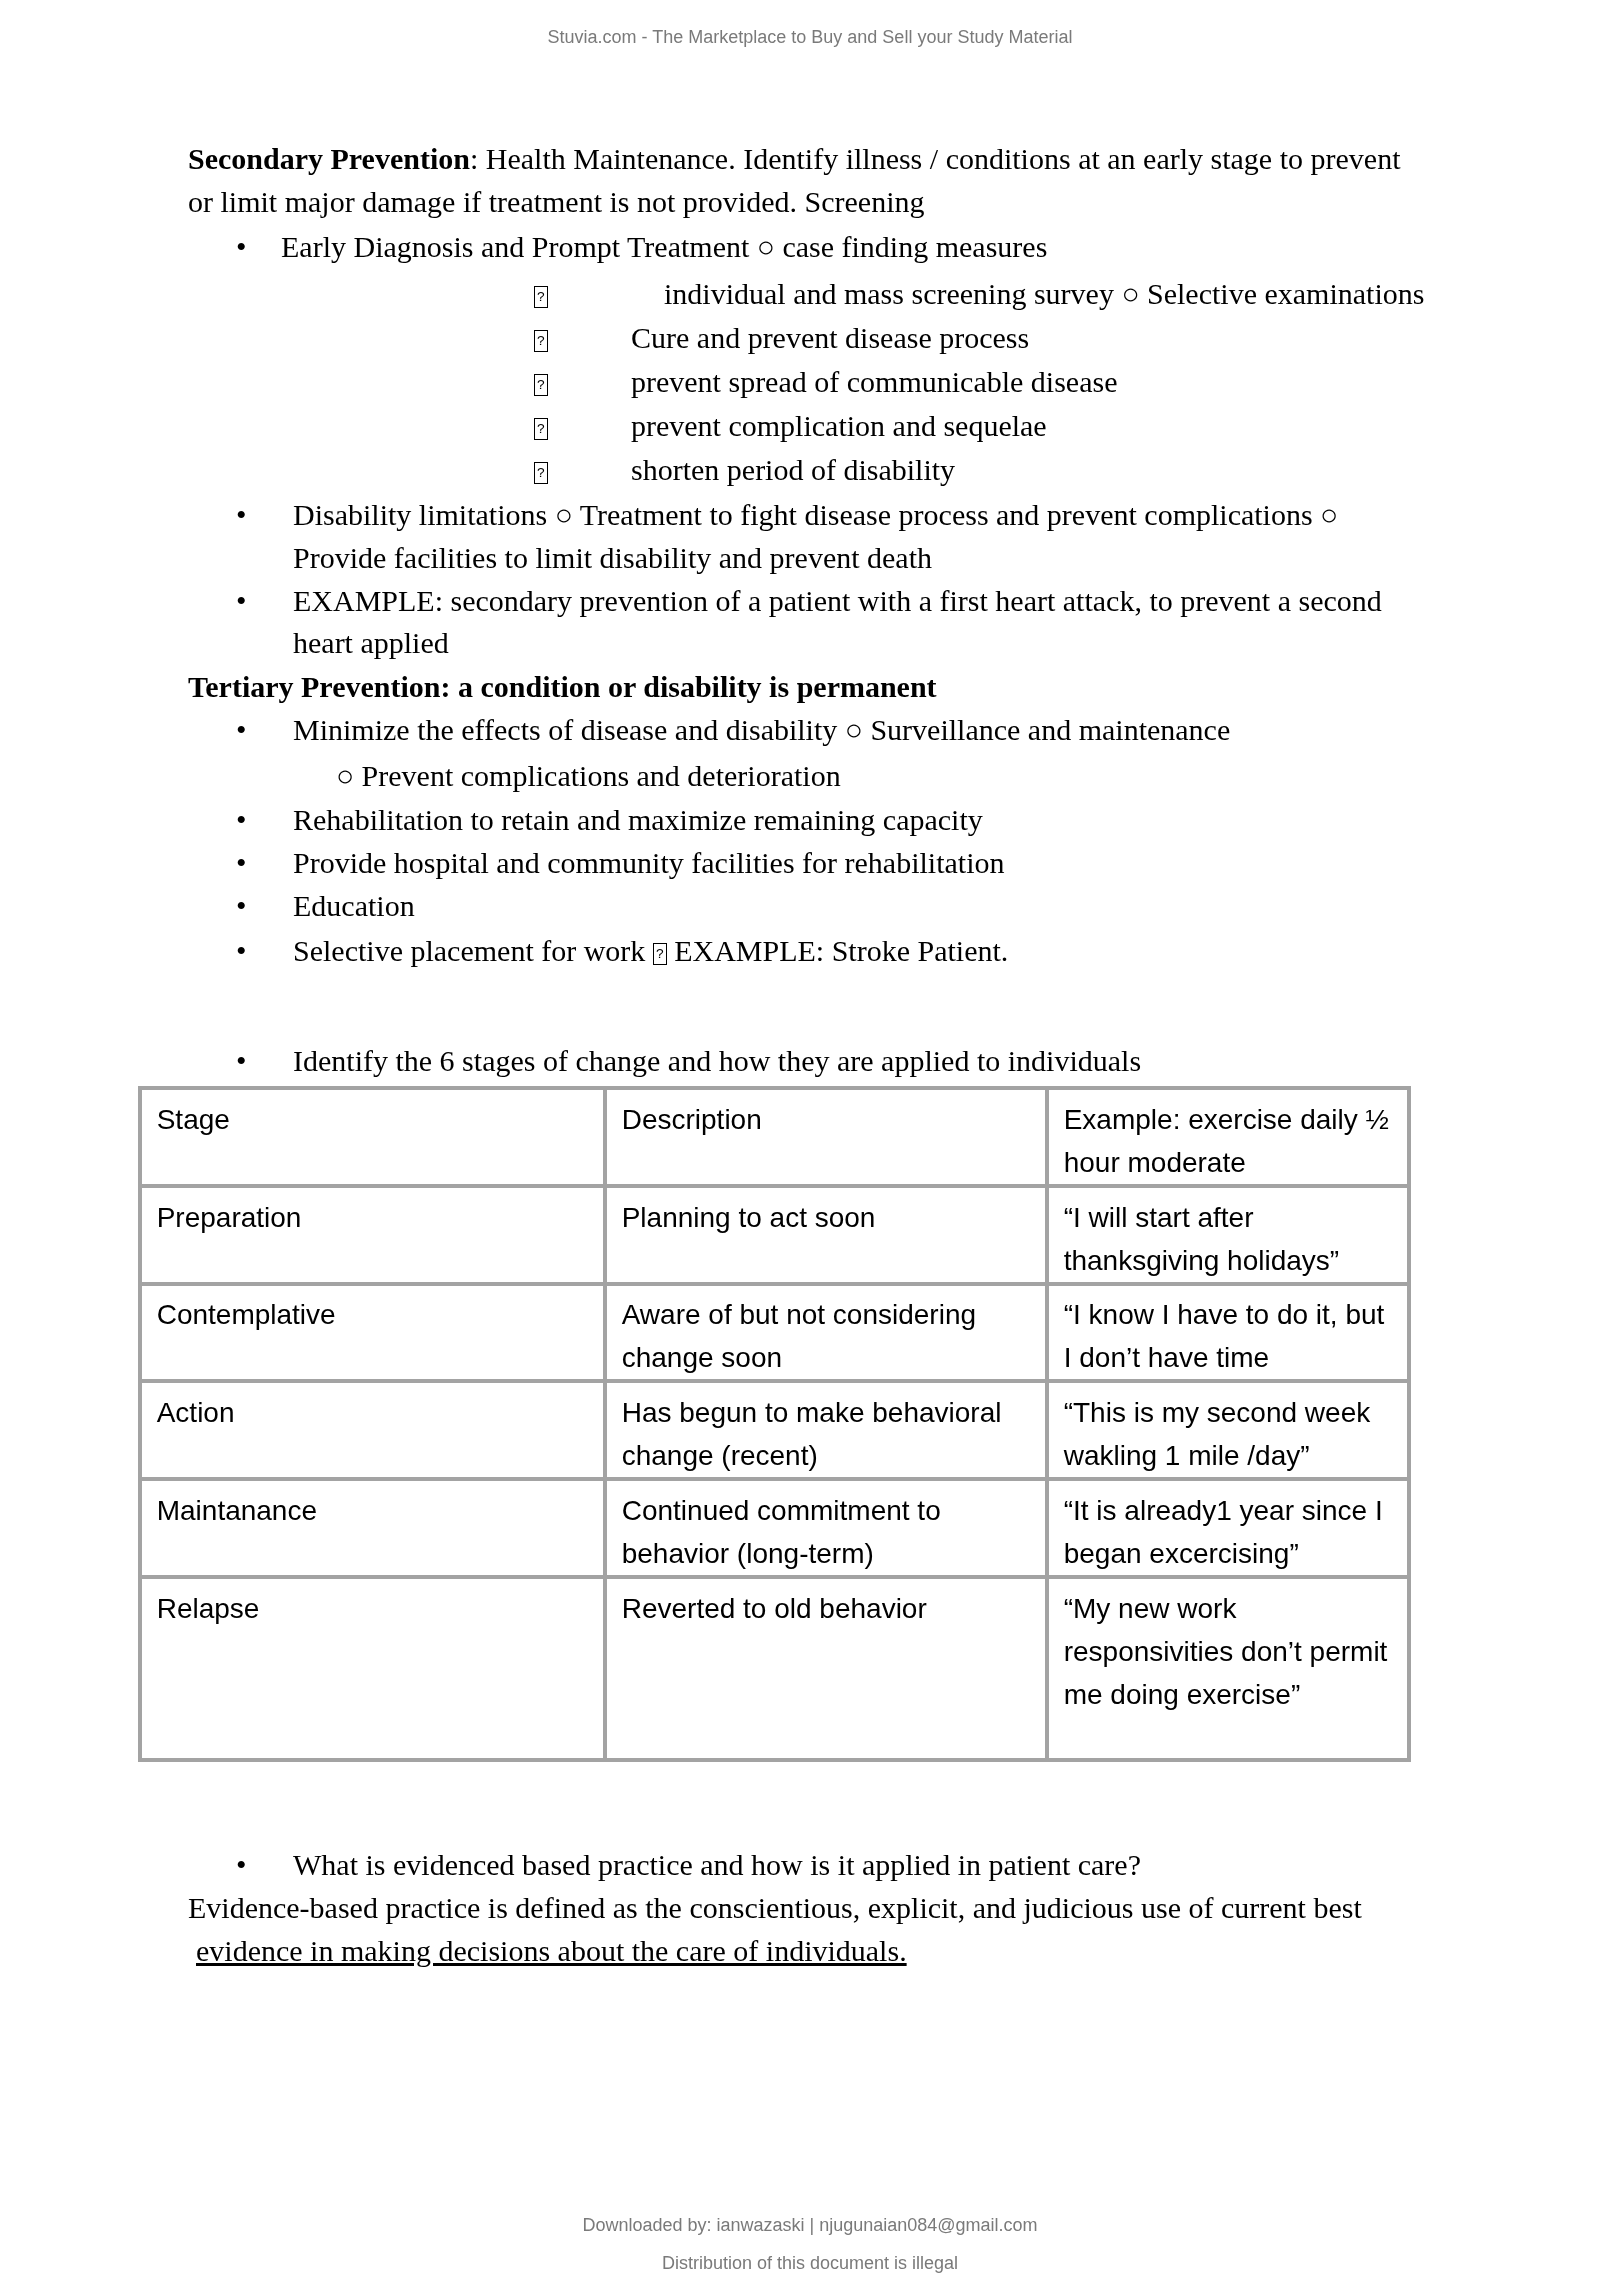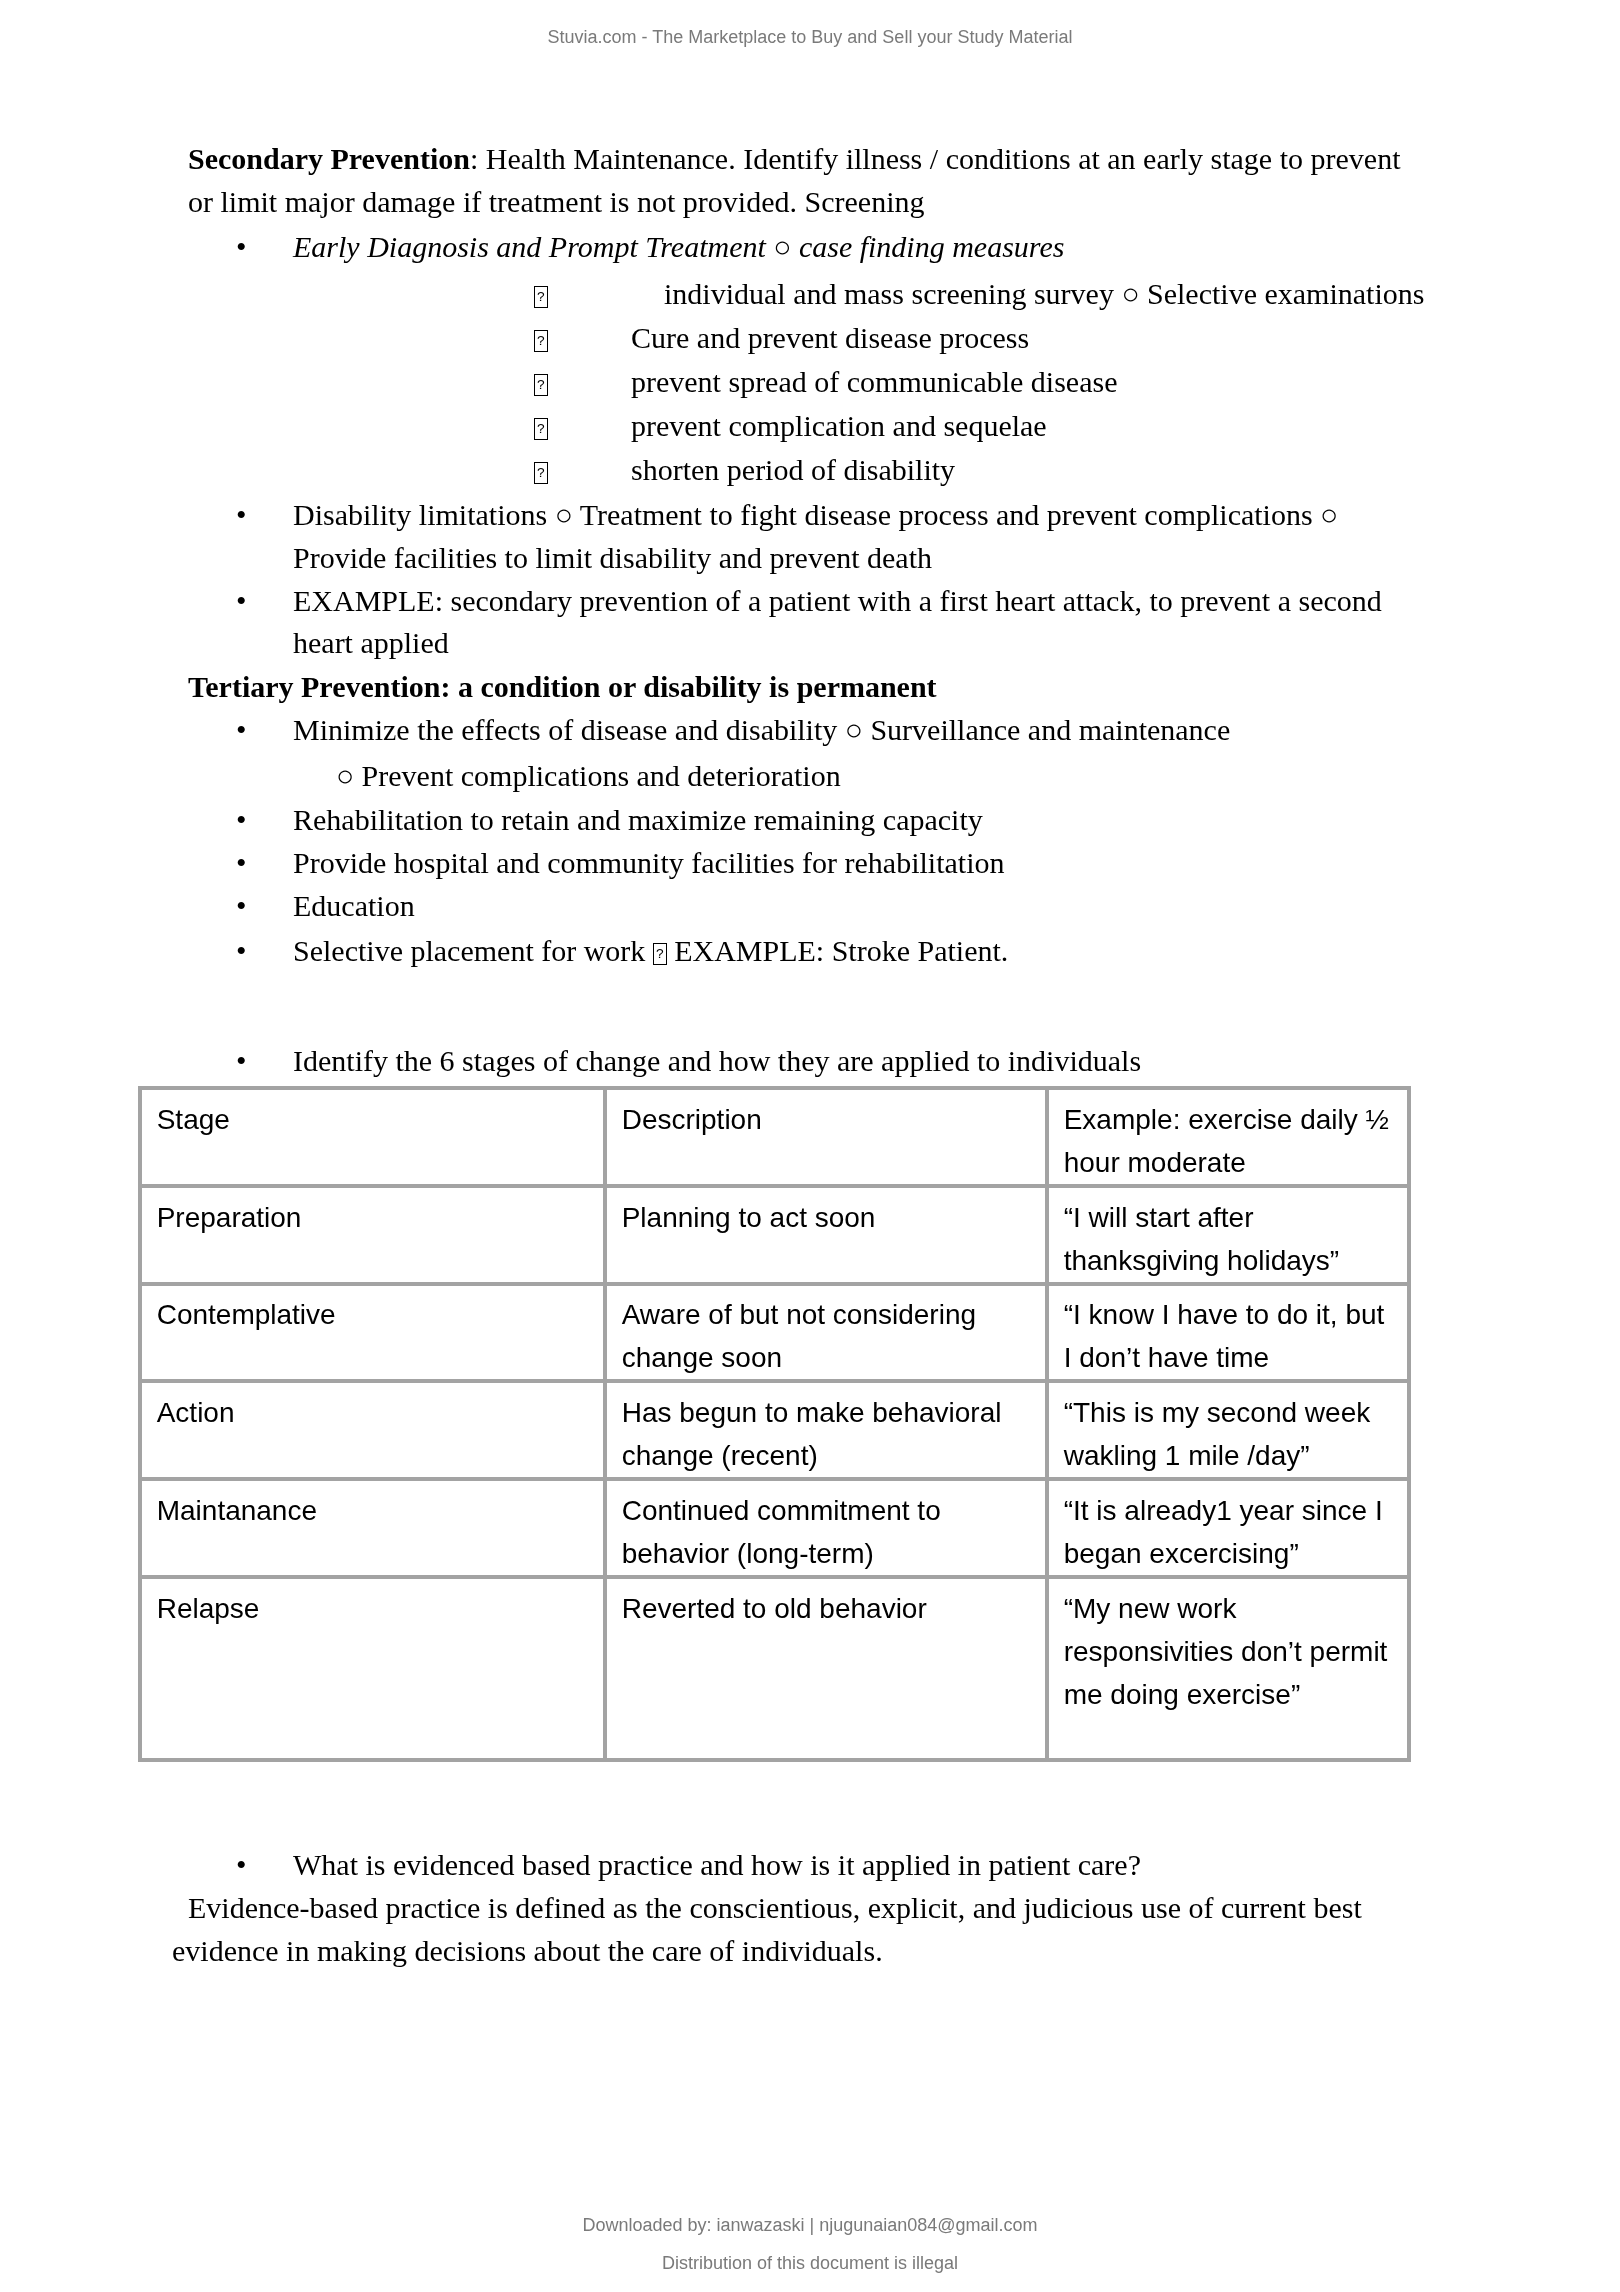--- a/index.html
+++ b/index.html
@@ -14,21 +14,21 @@
 </style>
 </head>
 <body>
 
 <div class="abs hdr" style="top:27.4px;">Stuvia.com - The Marketplace to Buy and Sell your Study Material</div>
 
 <div class="abs ser" style="left:188px;top:137px;"><span class="b">Secondary Prevention</span><span>:  Health Maintenance. Identify illness / conditions at an early stage to prevent</span></div>
 <div class="abs ser" style="left:188px;top:180px;">or limit major damage if treatment is not provided. Screening</div>
 
 <div class="abs ser" style="left:236px;top:225px;">•</div>
-<div class="abs ser" style="left:293px;top:225px;font-style:italic;">Early Diagnosis and Prompt Treatment ○  case finding measures</div>
+<div class="abs ser" style="left:281px;top:225px;">Early Diagnosis and Prompt Treatment ○  case finding measures</div>
 
 <div class="abs ser" style="left:534px;top:272px;"><span class="sq">?</span></div>
 <div class="abs ser" style="left:664px;top:272px;">individual and mass screening survey ○  Selective examinations</div>
 <div class="abs ser" style="left:534px;top:316px;"><span class="sq">?</span></div>
 <div class="abs ser" style="left:631px;top:316px;font-family:Liberation Serif, serif;">Cure and prevent disease process</div>
 <div class="abs ser" style="left:534px;top:360px;"><span class="sq">?</span></div>
 <div class="abs ser" style="left:631px;top:360px;">prevent spread of communicable disease</div>
 <div class="abs ser" style="left:534px;top:404px;"><span class="sq">?</span></div>
 <div class="abs ser" style="left:631px;top:404px;">prevent complication and sequelae</div>
 <div class="abs ser" style="left:534px;top:448px;"><span class="sq">?</span></div>
@@ -95,17 +95,17 @@
     <td>Relapse</td>
     <td>Reverted to old behavior</td>
     <td>“My new work responsivities don’t permit me doing exercise”</td>
   </tr>
 </tbody>
   </table>
 
 <div class="abs ser" style="left:236px;top:1843px;">•</div>
 <div class="abs ser" style="left:293px;top:1843px;">What is evidenced based practice and how is it applied in patient care?</div>
 <div class="abs ser" style="left:188px;top:1886px;">Evidence-based practice is defined as the conscientious, explicit, and judicious use of current best</div>
-<div class="abs ser" style="left:172px;top:1929px;">evidence in making decisions about the care of individuals.</div>
+<div class="abs ser" style="left:196px;top:1929px;text-decoration:underline;">evidence in making decisions about the care of individuals.</div>
 
 <div class="abs hdr" style="top:2215px;">Downloaded by: ianwazaski | njugunaian084@gmail.com</div>
 <div class="abs hdr" style="top:2253px;">Distribution of this document is illegal</div>
 
 
 </body></html>

